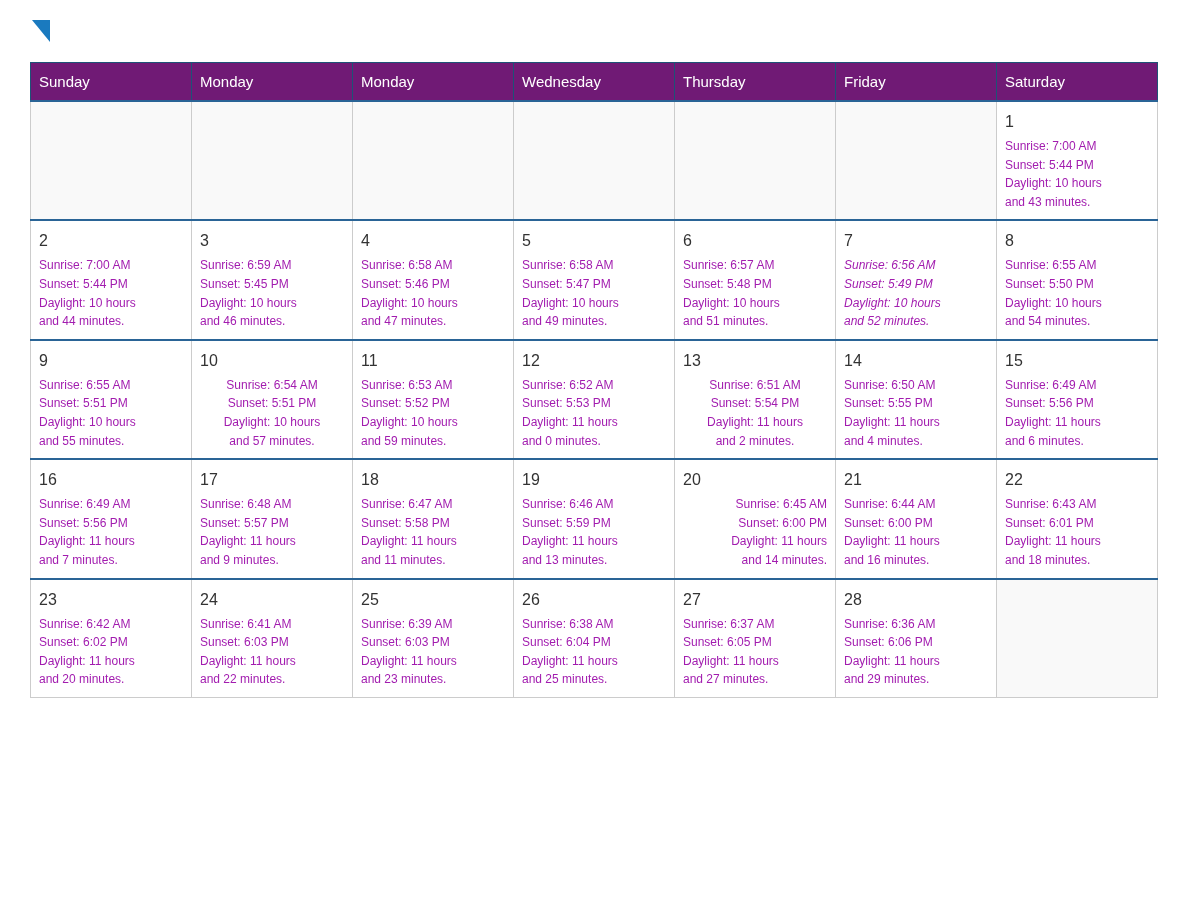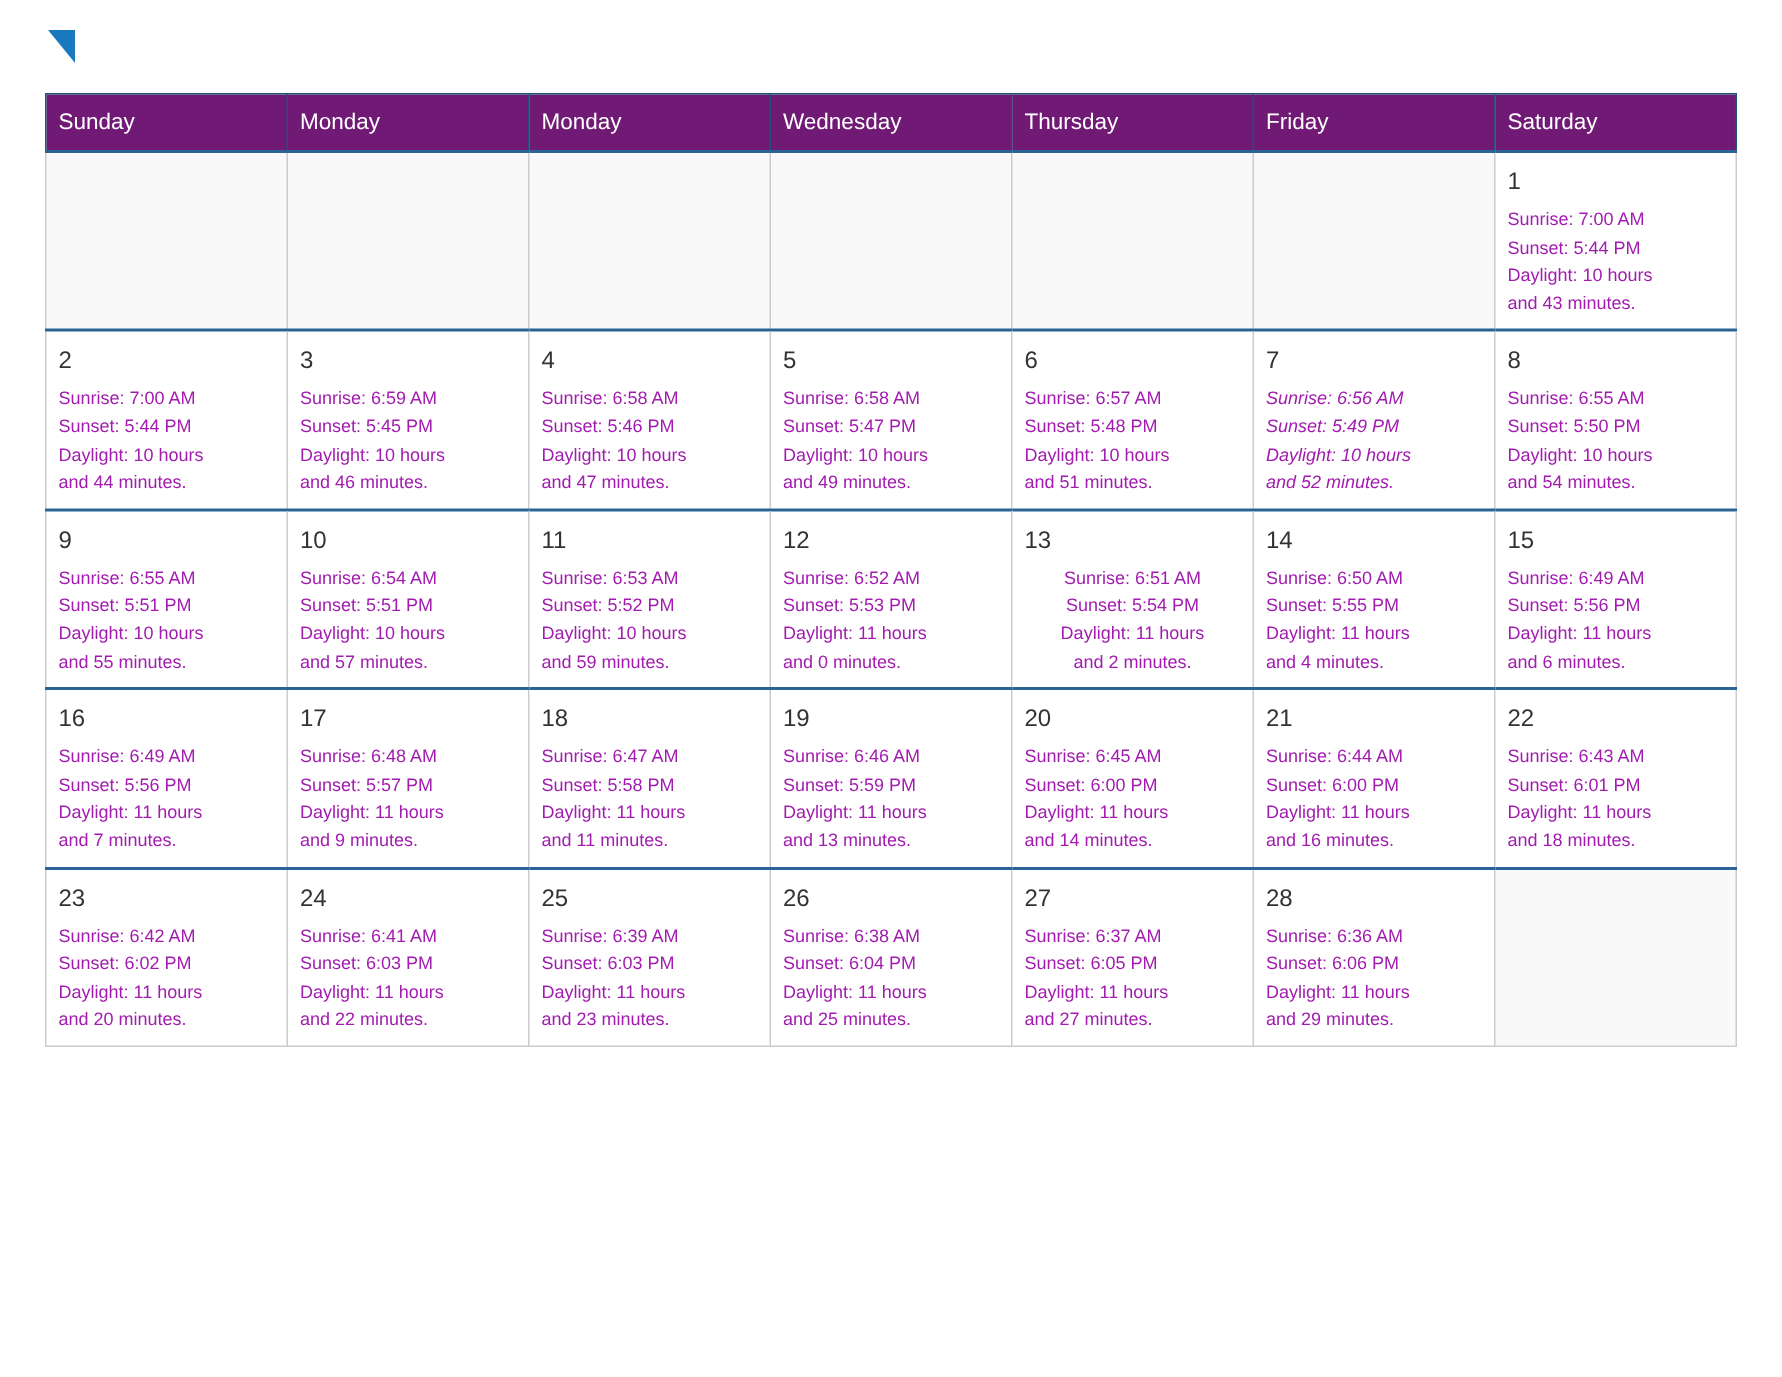--- a/index.html
+++ b/index.html
@@ -190,21 +190,21 @@
       <tr class="week-row">
         <td>
           <span class="day-number">9</span>
           <div class="day-info" style="white-space: pre-line;">Sunrise: 6:55 AM
 Sunset: 5:51 PM
 Daylight: 10 hours
 and 55 minutes.</div>
         </td>
         <td>
           <span class="day-number">10</span>
-          <div class="day-info" style="white-space: pre-line;">Sunrise: 6:54 AM
+          <div class="day-info" style="white-space: pre-line; text-align: center;">Sunrise: 6:54 AM
 Sunset: 5:51 PM
 Daylight: 10 hours
 and 57 minutes.</div>
         </td>
         <td>
           <span class="day-number">11</span>
           <div class="day-info" style="white-space: pre-line;">Sunrise: 6:53 AM
 Sunset: 5:52 PM
 Daylight: 10 hours
 and 59 minutes.</div>
@@ -262,21 +262,21 @@
         </td>
         <td>
           <span class="day-number">19</span>
           <div class="day-info" style="white-space: pre-line;">Sunrise: 6:46 AM
 Sunset: 5:59 PM
 Daylight: 11 hours
 and 13 minutes.</div>
         </td>
         <td>
           <span class="day-number">20</span>
-          <div class="day-info" style="white-space: pre-line;">Sunrise: 6:45 AM
+          <div class="day-info" style="white-space: pre-line; text-align: right;">Sunrise: 6:45 AM
 Sunset: 6:00 PM
 Daylight: 11 hours
 and 14 minutes.</div>
         </td>
         <td>
           <span class="day-number">21</span>
           <div class="day-info" style="white-space: pre-line;">Sunrise: 6:44 AM
 Sunset: 6:00 PM
 Daylight: 11 hours
 and 16 minutes.</div>

